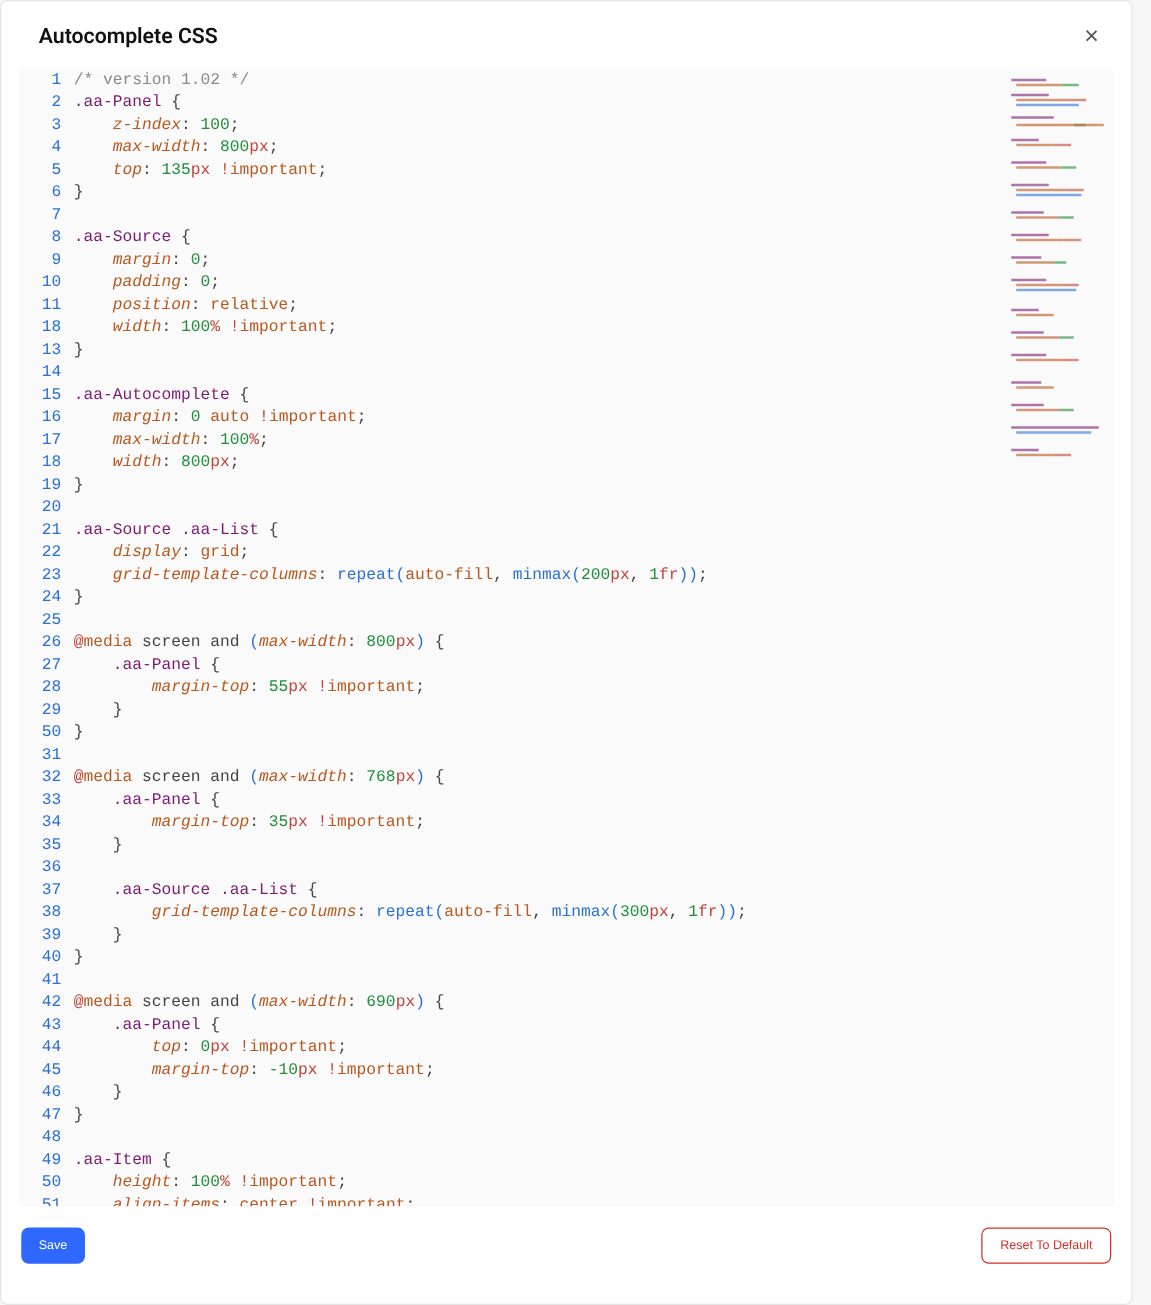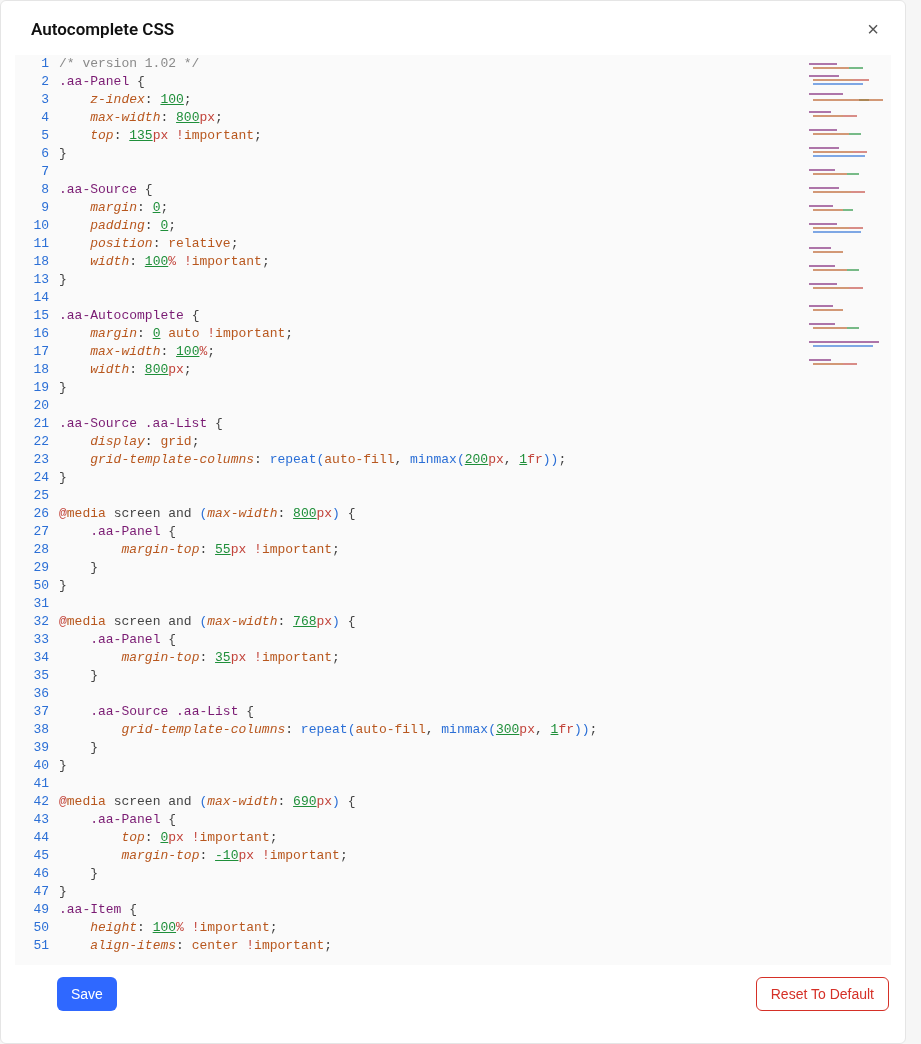--- a/index.html
+++ b/index.html
@@ -12,21 +12,21 @@
   .close-btn { font-size:20px; line-height:1; color:#555; background:none; border:none; cursor:pointer; padding:4px 8px; }
   .editor-wrap { position:relative; margin:0 14px; }
   .editor { background:#fafafa; height:910px; overflow:hidden; font-family: SFMono-Regular, Menlo, Consolas, "Liberation Mono", monospace; font-size:13px; line-height:18px; }
   .line { display:flex; white-space:pre; }
   .gutter { width:44px; text-align:right; padding-right:10px; color:#2b6fd6; user-select:none; flex-shrink:0; }
   .code { flex:1 1 auto; white-space:pre; }
   .c-comment { color:#8a8a8a; }
   .c-selector { color:#7a1b73; }
   .c-prop { color:#b8571e;font-style:italic; }
   .c-punct { color:#444; }
-  .c-num { color:#1f8f3a;text-decoration:underline; }
+  .c-num { color:#1f8f3a; }
   .c-unit { color:#c2433a; }
   .c-bang { color:#c2433a; }
   .c-ident { color:#b8571e;text-align:right; }
   .c-func { color:#2b6fd6; }
   .c-kw { color:#c2433a; }
   .c-paren { color:#2b6fd6; }
   .minimap {
     position:absolute; top:4px; right:2px; width:80px; height:320px;
     background:
       linear-gradient(90deg, rgba(122,27,115,0.7), rgba(122,27,115,0.7)) 0 4px/28px 2px no-repeat,
@@ -76,21 +76,21 @@
       linear-gradient(90deg, rgba(184,87,30,0.7), rgba(184,87,30,0.7)) 4px 268px/34px 2px no-repeat,
       linear-gradient(90deg, rgba(31,143,58,0.7), rgba(31,143,58,0.7)) 38px 268px/12px 2px no-repeat,
       linear-gradient(90deg, rgba(122,27,115,0.7), rgba(122,27,115,0.7)) 0 282px/70px 2px no-repeat,
       linear-gradient(90deg, rgba(43,111,214,0.7), rgba(43,111,214,0.7)) 4px 286px/60px 2px no-repeat,
       linear-gradient(90deg, rgba(122,27,115,0.7), rgba(122,27,115,0.7)) 0 300px/22px 2px no-repeat,
       linear-gradient(90deg, rgba(184,87,30,0.7), rgba(184,87,30,0.7)) 4px 304px/30px 2px no-repeat,
       linear-gradient(90deg, rgba(194,67,58,0.7), rgba(194,67,58,0.7)) 34px 304px/14px 2px no-repeat;
     opacity:0.85; pointer-events:none;
   }
   .footer { position:absolute; left:0; right:0; bottom:0; display:flex; justify-content:space-between; padding:14px 16px 32px 16px; }
-  .btn { font-size:14px; border:none; border-radius:6px; padding:8px 14px; cursor:pointer;margin-left:40px; }
+  .btn { font-size:10px; border:none; border-radius:6px; padding:8px 14px; cursor:pointer; }
   .btn-primary { background:#2f68ff; color:#fff; }
   .btn-danger { background:#fff; color:#d53027; border:1px solid #d53027; }
 </style>
 </head>
 <body>
 
 <div class="modal">
   <div class="modal-header">
     <div class="modal-title">Autocomplete CSS</div>
     <button class="close-btn">×</button>
@@ -138,20 +138,21 @@
         <div class="line"><span class="gutter">38</span><span class="code"><span class="c-punct">        </span><span class="c-prop">grid-template-columns</span><span class="c-punct">: </span><span class="c-func">repeat</span><span class="c-paren">(</span><span class="c-ident">auto-fill</span><span class="c-punct">, </span><span class="c-func">minmax</span><span class="c-paren">(</span><span class="c-num">300</span><span class="c-unit">px</span><span class="c-punct">, </span><span class="c-num">1</span><span class="c-unit">fr</span><span class="c-paren">)</span><span class="c-paren">)</span><span class="c-punct">;</span></span></div>
         <div class="line"><span class="gutter">39</span><span class="code"><span class="c-punct">    }</span></span></div>
         <div class="line"><span class="gutter">40</span><span class="code"><span class="c-punct">}</span></span></div>
         <div class="line"><span class="gutter">41</span><span class="code"><span class="c-punct"></span></span></div>
         <div class="line"><span class="gutter">42</span><span class="code"><span class="c-kw">@</span><span class="c-ident">media</span><span class="c-punct"> screen and </span><span class="c-paren">(</span><span class="c-prop">max-width</span><span class="c-punct">: </span><span class="c-num">690</span><span class="c-unit">px</span><span class="c-paren">)</span><span class="c-punct"> {</span></span></div>
         <div class="line"><span class="gutter">43</span><span class="code"><span class="c-punct">    </span><span class="c-selector">.aa-Panel </span><span class="c-punct">{</span></span></div>
         <div class="line"><span class="gutter">44</span><span class="code"><span class="c-punct">        </span><span class="c-prop">top</span><span class="c-punct">: </span><span class="c-num">0</span><span class="c-unit">px</span><span class="c-punct"> </span><span class="c-bang">!</span><span class="c-ident">important</span><span class="c-punct">;</span></span></div>
         <div class="line"><span class="gutter">45</span><span class="code"><span class="c-punct">        </span><span class="c-prop">margin-top</span><span class="c-punct">: </span><span class="c-num">-10</span><span class="c-unit">px</span><span class="c-punct"> </span><span class="c-bang">!</span><span class="c-ident">important</span><span class="c-punct">;</span></span></div>
         <div class="line"><span class="gutter">46</span><span class="code"><span class="c-punct">    }</span></span></div>
         <div class="line"><span class="gutter">47</span><span class="code"><span class="c-punct">}</span></span></div>
+        <div class="line"><span class="gutter">48</span><span class="code"><span class="c-punct"></span></span></div>
         <div class="line"><span class="gutter">49</span><span class="code"><span class="c-selector">.aa-Item </span><span class="c-punct">{</span></span></div>
         <div class="line"><span class="gutter">50</span><span class="code"><span class="c-punct">    </span><span class="c-prop">height</span><span class="c-punct">: </span><span class="c-num">100</span><span class="c-unit">%</span><span class="c-punct"> </span><span class="c-bang">!</span><span class="c-ident">important</span><span class="c-punct">;</span></span></div>
         <div class="line"><span class="gutter">51</span><span class="code"><span class="c-punct">    </span><span class="c-prop">align-items</span><span class="c-punct">: </span><span class="c-ident">center</span><span class="c-punct"> </span><span class="c-bang">!</span><span class="c-ident">important</span><span class="c-punct">;</span></span></div>
       </div>
     <div class="minimap"></div>
   </div>
 
   <div class="footer">
     <button class="btn btn-primary">Save</button>
     <button class="btn btn-danger">Reset To Default</button>

